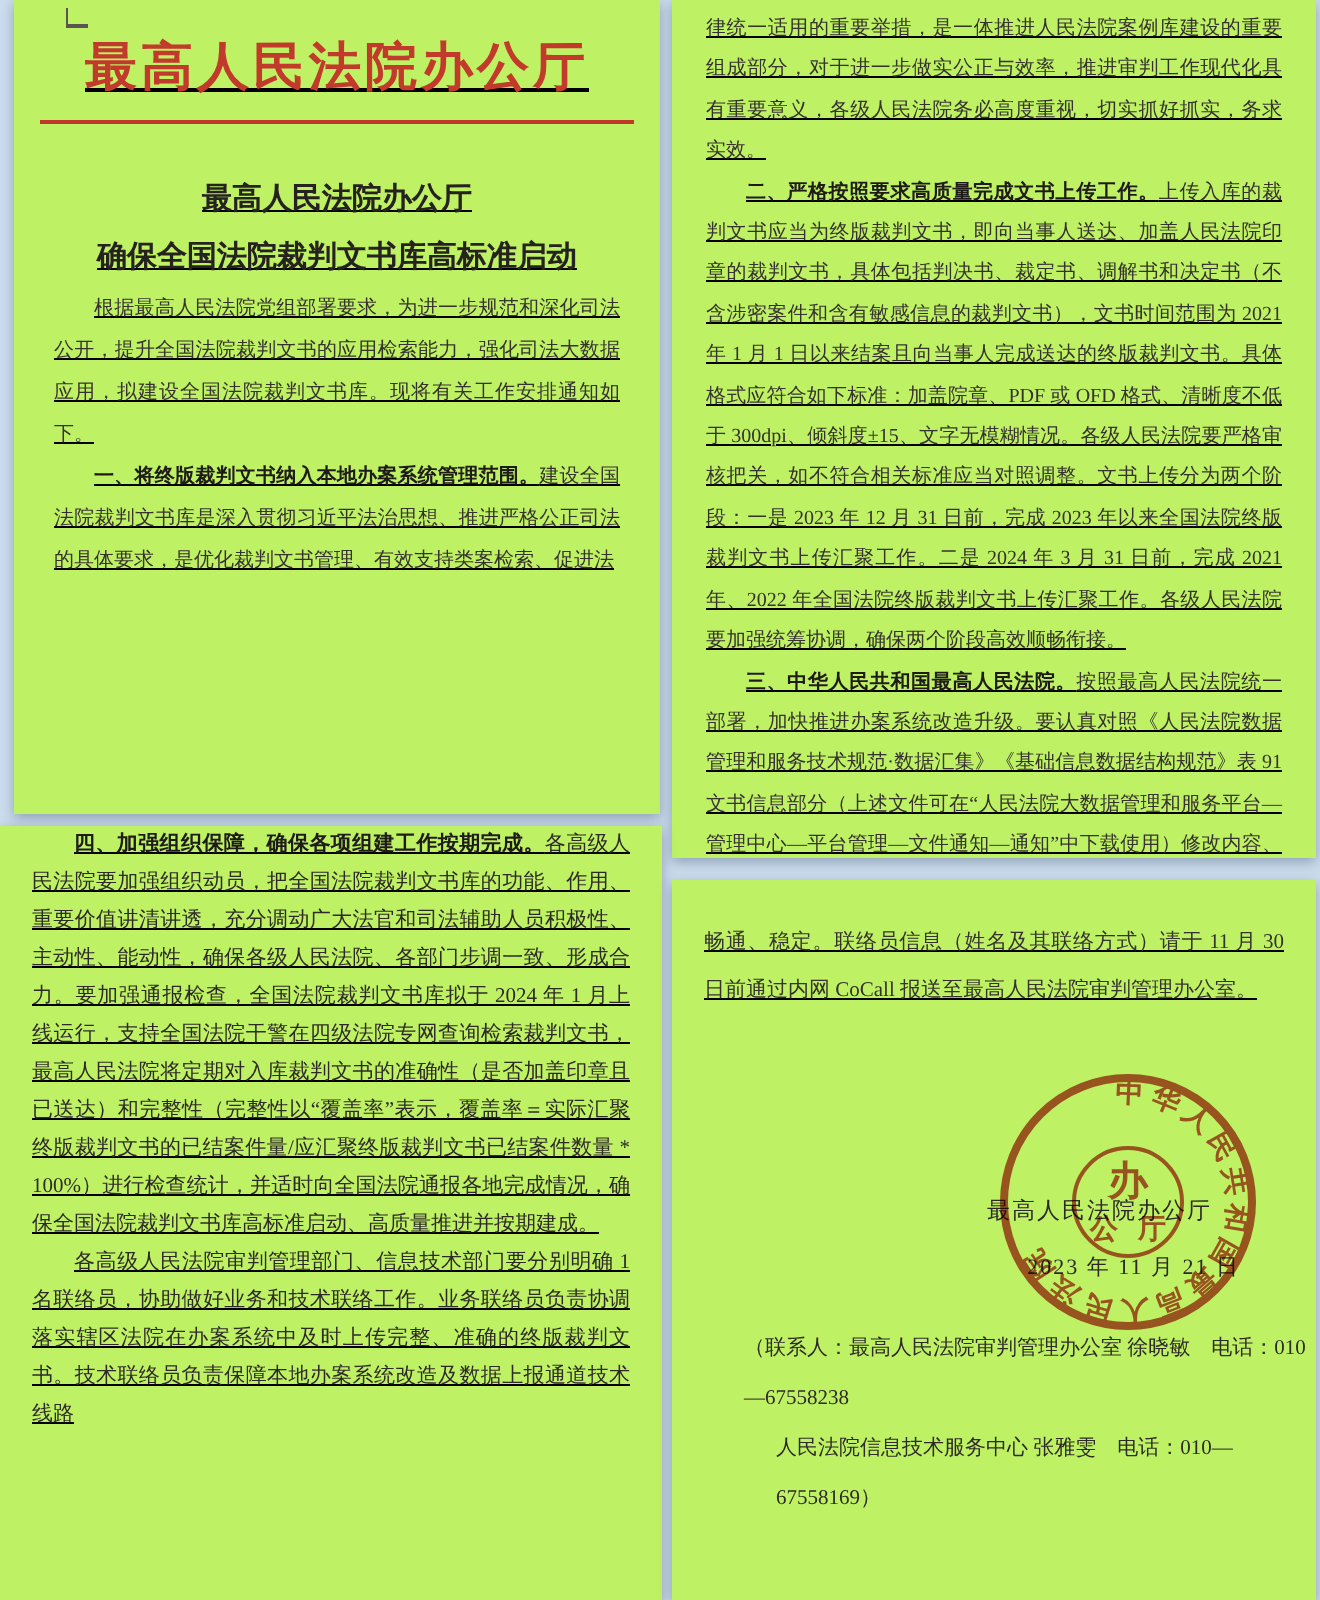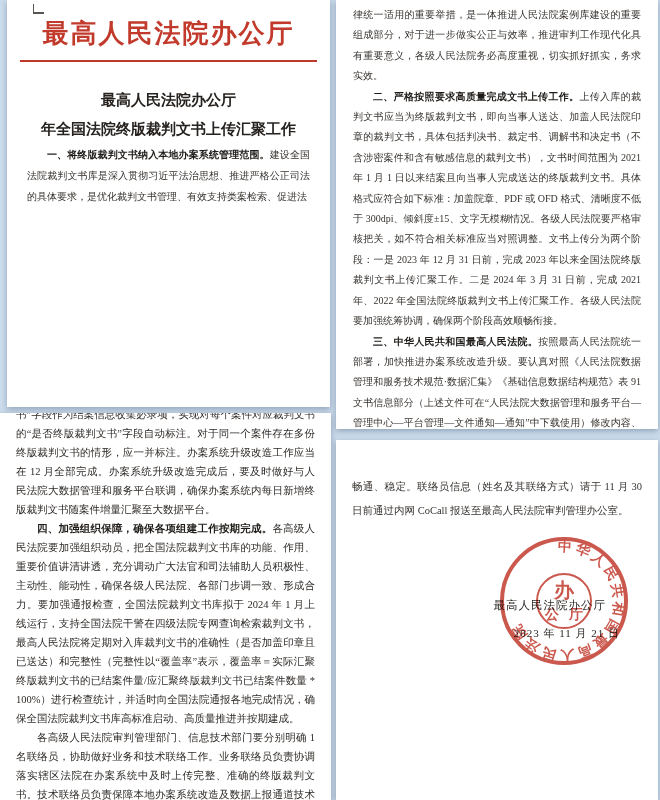--- a/index.html
+++ b/index.html
@@ -1,38 +1,38 @@
 <!DOCTYPE html>
 <html><head>
 <meta charset="utf-8">
 <style>
   html,body{margin:0;padding:0;}
   body{width:660px;height:800px;overflow:hidden;background:#ccdded;position:relative;
        font-family:"Liberation Serif","DejaVu Serif",serif;}
   .canvas{position:absolute;left:0;top:0;width:660px;height:800px;background:#ccdded;overflow:hidden;}
-  .page{position:absolute;background:#ffffff;box-shadow:0 2px 6px rgba(40,60,90,.38);overflow:hidden;}
+  .page{position:absolute;background:#bef264;box-shadow:0 2px 6px rgba(40,60,90,.38);overflow:hidden;text-decoration:underline;}
   #page1{left:7px;top:0;width:323px;height:407px;}
   #page2{left:336px;top:0;width:322px;height:429px;}
   #page3{left:0;top:413px;width:331px;height:387px;}
   #page4{left:336px;top:440px;width:322px;height:360px;}
 
   .letterhead{margin-top:16px;text-align:center;font-size:26px;font-weight:bold;
               color:#c23a2b;letter-spacing:2px;}
   .docnum{margin-top:36px;text-align:center;font-size:10.5px;color:#7a4436;letter-spacing:1px;}
   .redline{margin:9px 13px 0 13px;border-top:2.5px solid #bf392b;}
   .title{margin-top:24px;text-align:center;font-size:15px;font-weight:bold;color:#26221f;line-height:29px;}
   .bt{color:#36322e;text-align:justify;}
   #page1 .bt{font-size:10px;line-height:21px;margin:0 20px;}
   #page1 .salu{margin-top:17px;}
   #page2 .bt{font-size:10px;line-height:20.4px;margin:0 17px;}
   #page2 .first{padding-top:5px;}
   #page3 .bt{font-size:10.5px;line-height:19px;margin:0 16px;color:#2e2a27;}
   #page3 .first{margin-top:-8px;}
   #page4 .bt{font-size:10.5px;line-height:24px;margin:0 16px;}
-  #page4 .first{margin-top:35px;}
+  #page4 .first{margin-top:20px;}
   p{margin:0;}
   .ind{text-indent:2em;}
   .hd{font-weight:bold;color:#1e1b18;}
 
   .sig-block{position:absolute;right:0;left:0;top:158px;z-index:1;}
   .sig-name{text-align:right;padding-right:52px;font-size:11.5px;color:#2c2926;letter-spacing:1px;}
   .sig-date{text-align:right;padding-right:38px;font-size:11px;color:#2c2926;margin-top:13px;letter-spacing:1px;padding-left:24px;}
   .seal{position:absolute;left:160px;top:93px;width:136px;height:136px;z-index:2;opacity:.85;
         mix-blend-mode:multiply;}
   .contact{position:absolute;left:0;right:0;top:222px;font-size:10.5px;color:#2e2a27;line-height:25px;}
@@ -45,40 +45,40 @@
 <body>
 
 <div class="canvas">
 
   <div class="page" id="page1">
     <div class="corner-mark"></div>
     <div class="letterhead">最高人民法院办公厅</div>
     <div class="redline"></div>
     <div class="title">
       <div>最高人民法院办公厅</div>
-      <div>年全国法院终版裁判文书上传汇聚工作</div>
+      <div>确保全国法院裁判文书库高标准启动</div>
     </div>
+    <p class="bt ind">根据最高人民法院党组部署要求，为进一步规范和深化司法公开，提升全国法院裁判文书的应用检索能力，强化司法大数据应用，拟建设全国法院裁判文书库。现将有关工作安排通知如下。</p>
     <p class="bt ind">
       <b class="hd">一、将终版裁判文书纳入本地办案系统管理范围。</b><span>建设全国法院裁判文书库是深入贯彻习近平法治思想、推进严格公正司法的具体要求，是优化裁判文书管理、有效支持类案检索、促进法</span>
     </p>
 
   </div>
 
   <div class="page" id="page2">
     <p class="bt first">律统一适用的重要举措，是一体推进人民法院案例库建设的重要组成部分，对于进一步做实公正与效率，推进审判工作现代化具有重要意义，各级人民法院务必高度重视，切实抓好抓实，务求实效。</p>
     <p class="bt ind">
       <b class="hd">二、严格按照要求高质量完成文书上传工作。</b><span>上传入库的裁判文书应当为终版裁判文书，即向当事人送达、加盖人民法院印章的裁判文书，具体包括判决书、裁定书、调解书和决定书（不含涉密案件和含有敏感信息的裁判文书），文书时间范围为 2021 年 1 月 1 日以来结案且向当事人完成送达的终版裁判文书。具体格式应符合如下标准：加盖院章、PDF 或 OFD 格式、清晰度不低于 300dpi、倾斜度±15、文字无模糊情况。各级人民法院要严格审核把关，如不符合相关标准应当对照调整。文书上传分为两个阶段：一是 2023 年 12 月 31 日前，完成 2023 年以来全国法院终版裁判文书上传汇聚工作。二是 2024 年 3 月 31 日前，完成 2021 年、2022 年全国法院终版裁判文书上传汇聚工作。各级人民法院要加强统筹协调，确保两个阶段高效顺畅衔接。</span>
     </p>
     <p class="bt ind">
       <b class="hd">三、中华人民共和国最高人民法院。</b><span>按照最高人民法院统一部署，加快推进办案系统改造升级。要认真对照《人民法院数据管理和服务技术规范·数据汇集》《基础信息数据结构规范》表 91 文书信息部分（上述文件可在“人民法院大数据管理和服务平台—管理中心—平台管理—文件通知—通知”中下载使用）修改内容、将终版裁判文书纳入本地办案系统管理范围，新增“是否终版裁判文</span>
     </p>
   </div>
 
   <div class="page" id="page3">
-    <p class="bt first">书”字段作为结案信息收集必录项，实现对每个案件对应裁判文书的“是否终版裁判文书”字段自动标注。对于同一个案件存在多份终版裁判文书的情形，应一并标注。办案系统升级改造工作应当在 12 月全部完成。办案系统升级改造完成后，要及时做好与人民法院大数据管理和服务平台联调，确保办案系统内每日新增终版裁判文书随案件增量汇聚至大数据平台。</p>
     <p class="bt ind">
       <b class="hd">四、加强组织保障，确保各项组建工作按期完成。</b><span>各高级人民法院要加强组织动员，把全国法院裁判文书库的功能、作用、重要价值讲清讲透，充分调动广大法官和司法辅助人员积极性、主动性、能动性，确保各级人民法院、各部门步调一致、形成合力。要加强通报检查，全国法院裁判文书库拟于 2024 年 1 月上线运行，支持全国法院干警在四级法院专网查询检索裁判文书，最高人民法院将定期对入库裁判文书的准确性（是否加盖印章且已送达）和完整性（完整性以“覆盖率”表示，覆盖率＝实际汇聚终版裁判文书的已结案件量/应汇聚终版裁判文书已结案件数量 * 100%）进行检查统计，并适时向全国法院通报各地完成情况，确保全国法院裁判文书库高标准启动、高质量推进并按期建成。</span>
     </p>
     <p class="bt ind">各高级人民法院审判管理部门、信息技术部门要分别明确 1 名联络员，协助做好业务和技术联络工作。业务联络员负责协调落实辖区法院在办案系统中及时上传完整、准确的终版裁判文书。技术联络员负责保障本地办案系统改造及数据上报通道技术线路</p>
   </div>
 
   <div class="page" id="page4">
     <p class="bt first">畅通、稳定。联络员信息（姓名及其联络方式）请于 11 月 30 日前通过内网 CoCall 报送至最高人民法院审判管理办公室。</p>
 
     <div class="sig-block">
@@ -93,15 +93,19 @@
         <path id="sealArc" d="M 68,68 m -50,0 a 50,50 0 1,1 100,0 a 50,50 0 1,1 -100,0"></path>
       </defs>
       <text font-size="14" font-weight="bold" fill="#c23a2e" letter-spacing="3" font-family="Liberation Serif, DejaVu Serif, serif">
         <textPath href="#sealArc" startOffset="23%">中华人民共和国最高人民法院</textPath>
       </text>
       <text x="68" y="64" text-anchor="middle" font-size="20" font-weight="bold" fill="#c23a2e" font-family="Liberation Serif, DejaVu Serif, serif">办</text>
       <text x="56" y="86" text-anchor="middle" font-size="14" font-weight="bold" fill="#c23a2e" font-family="Liberation Serif, DejaVu Serif, serif">公</text>
       <text x="80" y="86" text-anchor="middle" font-size="14" font-weight="bold" fill="#c23a2e" font-family="Liberation Serif, DejaVu Serif, serif">厅</text>
     </svg>
 
+    <div class="contact">
+      <div class="c1">（联系人：最高人民法院审判管理办公室 徐晓敏　电话：010—67558238</div>
+      <div class="c2">人民法院信息技术服务中心 张雅雯　电话：010—67558169）</div>
+    </div>
   </div>
 
 </div>
 
 </body></html>

